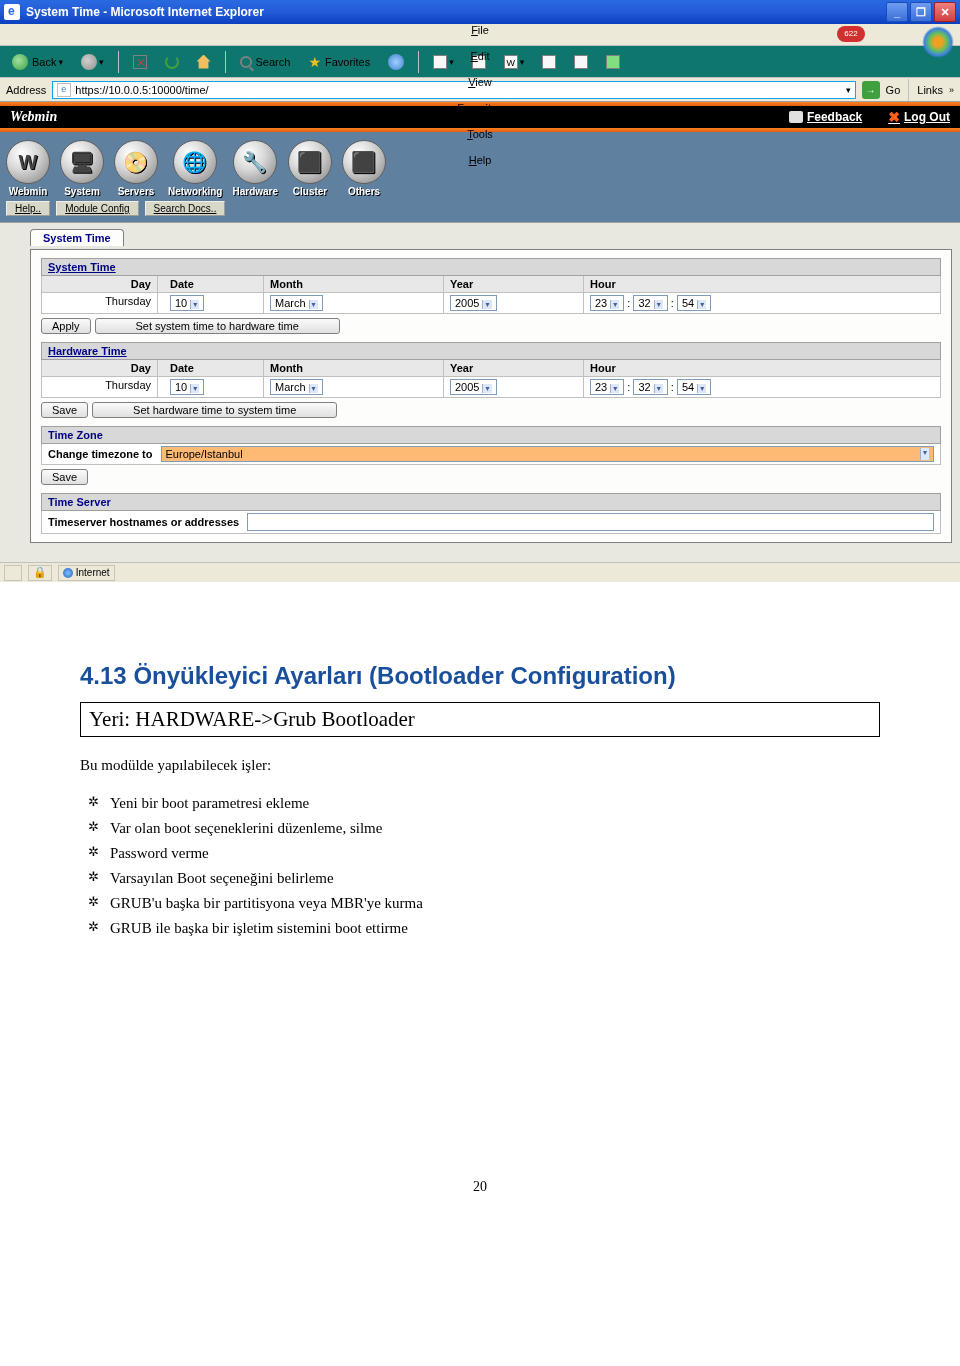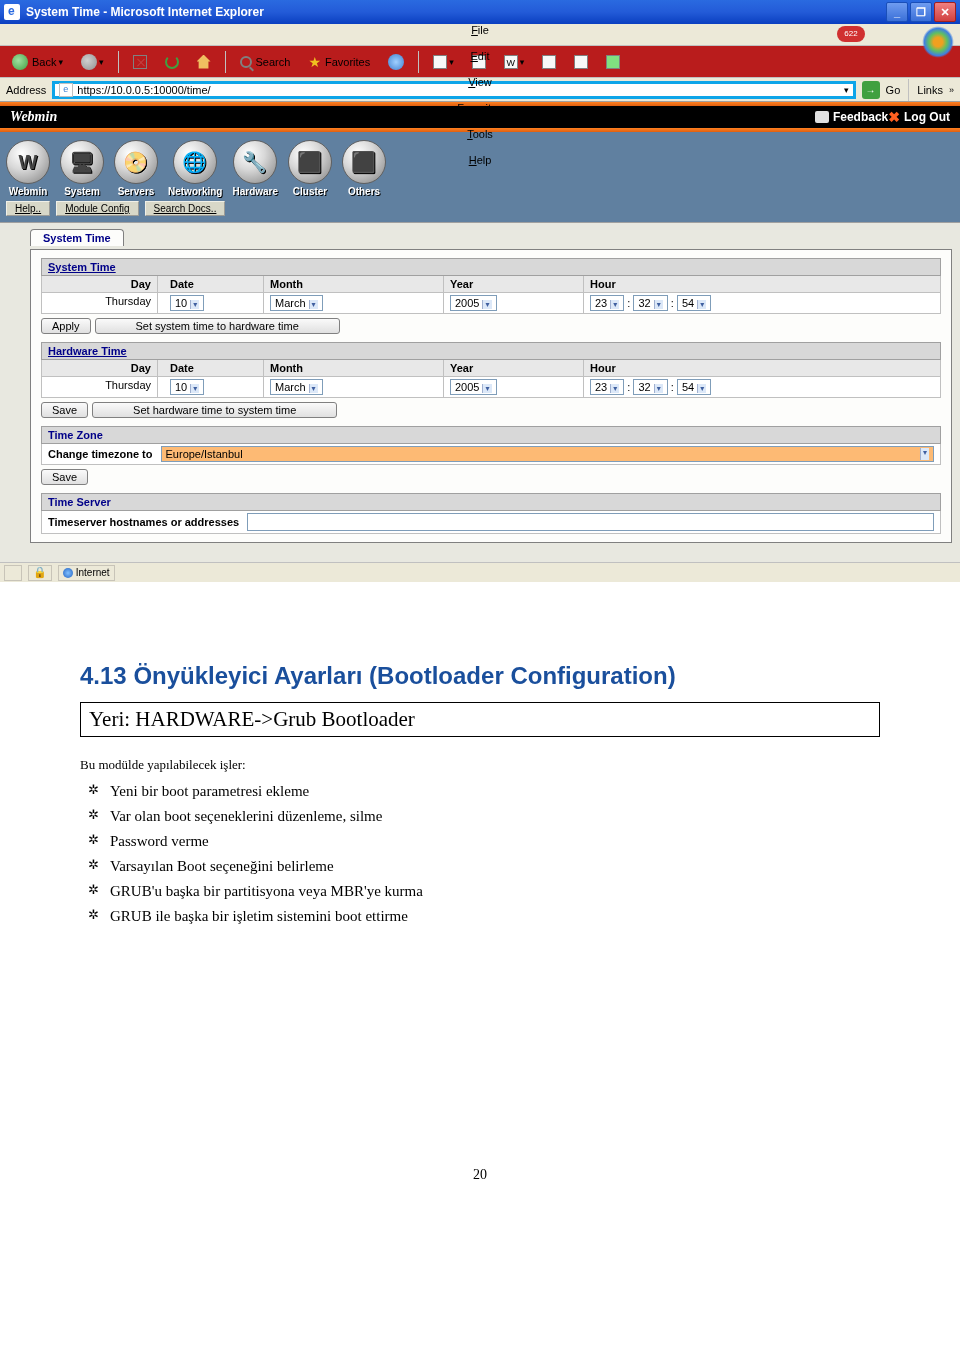--- a/index.html
+++ b/index.html
@@ -15,49 +15,49 @@
   .win-btn.close { background: linear-gradient(to bottom, #f08080, #d04040); border-color: #a02020; }
 
   
   .menubar { height: 22px; background: #ece9d8; display: flex; align-items: center; padding: 0 4px; gap: 14px; border-bottom: 1px solid #c0c0c0; position: relative; flex-direction: column; }
   .menubar span { cursor: default; }
   .menubar span::first-letter { text-decoration: underline; }
   .menubar .badge { position: absolute; right: 95px; top: 2px; width: 28px; height: 16px; background: #d03030; border-radius: 8px; color: #fff; font-size: 8px; text-align: center; line-height: 16px; }
   .menubar .winlogo { position: absolute; right: 6px; top: 2px; width: 32px; height: 32px; background: radial-gradient(circle, #f0a020 20%, #60c060 40%, #4080e0 60%, transparent 70%); }
 
   
-  .toolbar { height: 32px; background: #b91c1c; border-bottom: 1px solid #c0c0c0; display: flex; align-items: center; padding: 0 6px; gap: 6px; }
+  .toolbar { height: 32px; background: #0f766e; border-bottom: 1px solid #c0c0c0; display: flex; align-items: center; padding: 0 6px; gap: 6px; }
   .tb-btn { display: flex; align-items: center; gap: 4px; padding: 3px 6px; border-radius: 3px; cursor: default; }
   .tb-icon-s { width: 16px; height: 16px; border-radius: 50%; display: inline-block; }
   .back-i { background: radial-gradient(circle at 40% 40%, #a0e0a0, #40a040); position: relative; }
   .fwd-i { background: radial-gradient(circle at 40% 40%, #d0d0d0, #909090); }
   .stop-i { width: 14px; height: 14px; border: 1px solid #808080; position: relative; }
   .stop-i::before, .stop-i::after { content: ""; position: absolute; left: 2px; top: 6px; width: 10px; height: 1px; background: #c04040; }
   .stop-i::before { transform: rotate(45deg); }
   .stop-i::after { transform: rotate(-45deg); }
   .refresh-i { width: 14px; height: 14px; border: 2px solid #40a040; border-top-color: transparent; border-radius: 50%; }
   .home-i { width: 14px; height: 14px; background: #f0c060; clip-path: polygon(50% 0, 100% 50%, 85% 50%, 85% 100%, 15% 100%, 15% 50%, 0 50%); }
   .search-i { width: 12px; height: 12px; border: 2px solid #808080; border-radius: 50%; position: relative; }
   .search-i::after { content: ""; position: absolute; right: -4px; bottom: -4px; width: 5px; height: 2px; background: #808080; transform: rotate(45deg); }
   .star-i { color: #f0c020; font-size: 14px; }
   .sep { width: 1px; height: 22px; background: #c0c0c0; margin: 0 2px; }
   .sq-i { width: 14px; height: 14px; border: 1px solid #808080; background: #f8f8f8; display: inline-block; }
 
   
   .addrbar { height: 24px; background: #ece9d8; border-bottom: 1px solid #a0a0a0; display: flex; align-items: center; padding: 0 6px; gap: 6px; }
-  .addr-input { flex: 1; height: 18px; background: #fff; border: 3px solid #0ea5e9; padding: 0 4px; display: flex; align-items: center; gap: 4px; }
+  .addr-input { flex: 1; height: 18px; background: #fff; border: 1px solid #0ea5e9; padding: 0 4px; display: flex; align-items: center; gap: 4px; }
   .addr-input .page-i { width: 14px; height: 14px; background: #fff; border: 1px solid #c0c0c0; position: relative; }
   .addr-input .page-i::after { content: "e"; color: #4080d0; font-size: 9px; position: absolute; left: 3px; top: 0; }
   .go-btn { width: 18px; height: 18px; background: #40a040; border-radius: 3px; color: #fff; display: flex; align-items: center; justify-content: center; font-size: 10px; }
   .chev { color: #000; font-size: 9px; margin-left: -2px; }
 
   
   .webmin-top { height: 22px; background: #000; color: #fff; display: flex; align-items: center; padding: 0 10px; }
   .webmin-top .wm-title { font-weight: bold; font-style: italic; font-size: 14px; font-family: Georgia, serif; flex: 1; }
-  .wm-link { display: flex; align-items: center; gap: 4px; margin-left: 0; font-weight: bold; font-size: 12px; }
+  .wm-link { display: flex; align-items: center; gap: 4px; margin-left: 26px; font-weight: bold; font-size: 12px; text-decoration: underline; }
   .wm-link .bubble { width: 14px; height: 12px; background: #e0e0e0; border-radius: 2px; position: relative; }
   .orange-stripe { height: 4px; background: linear-gradient(to bottom, #ff8020, #e06010); }
 
   
   .wm-nav { background: #6080a0; padding: 8px 6px 0 6px; }
   .wm-icons { display: flex; gap: 10px; }
   .wm-icon-cell { text-align: center; color: #fff; font-size: 10px; font-weight: bold; text-shadow: 1px 1px 0 #000; }
   .wm-icon-cell .circ { width: 44px; height: 44px; border-radius: 50%; background: radial-gradient(circle at 35% 30%, #fff 0%, #d8d8d8 40%, #808080 100%); margin: 0 auto 2px; display: flex; align-items: center; justify-content: center; font-size: 20px; color: #444; border: 1px solid #606060; }
   .wm-sublinks { display: flex; gap: 6px; padding: 4px 0 6px 0; }
   .wm-sublinks .sl { background: #d8d8c8; border: 1px outset #f0f0e8; padding: 1px 8px; font-size: 10px; color: #000; text-decoration: underline; }
@@ -93,21 +93,21 @@
   .statusbar .seg { border: 1px solid #c8c4b8; background: #ece9d8; padding: 1px 4px; height: 16px; display: flex; align-items: center; }
   .statusbar .seg.main { flex: 1; }
   .lock-i { color: #c0a020; font-size: 11px; }
   .net-i { width: 10px; height: 10px; border-radius: 50%; background: radial-gradient(circle, #80c0ff, #2060c0); display: inline-block; margin-right: 3px; }
   .status-icon { width: 14px; height: 14px; background: #fff; border: 1px solid #c0c0c0; display: inline-block; margin-right: 4px; }
 
   
   .doc { padding: 80px 80px 40px 80px; font-family: "Times New Roman", serif; font-size: 16px; color: #000; }
   .doc h2 { color: #1a4f9c; font-family: Arial, sans-serif; font-size: 24px; margin-bottom: 12px; }
   .doc .yeri-box { border: 1px solid #000; padding: 4px 8px; margin-bottom: 20px; font-size: 21px; }
-  .doc p { margin-bottom: 8px; font-size: 13px; }
+  .doc p { margin-bottom: 19px; font-size: 15px; }
   .doc ul { list-style: none; padding-left: 30px; }
   .doc ul li { position: relative; margin-bottom: 4px; font-size: 15px; line-height: 1.4; }
   .doc ul li::before { content: "✲"; position: absolute; left: -22px; font-size: 13px; }
   .page-num { text-align: center; margin-top: 240px; font-size: 14px; }
 </style>
 </head>
 <body>
 
 <div class="titlebar">
   <div class="tb-icon"></div>

